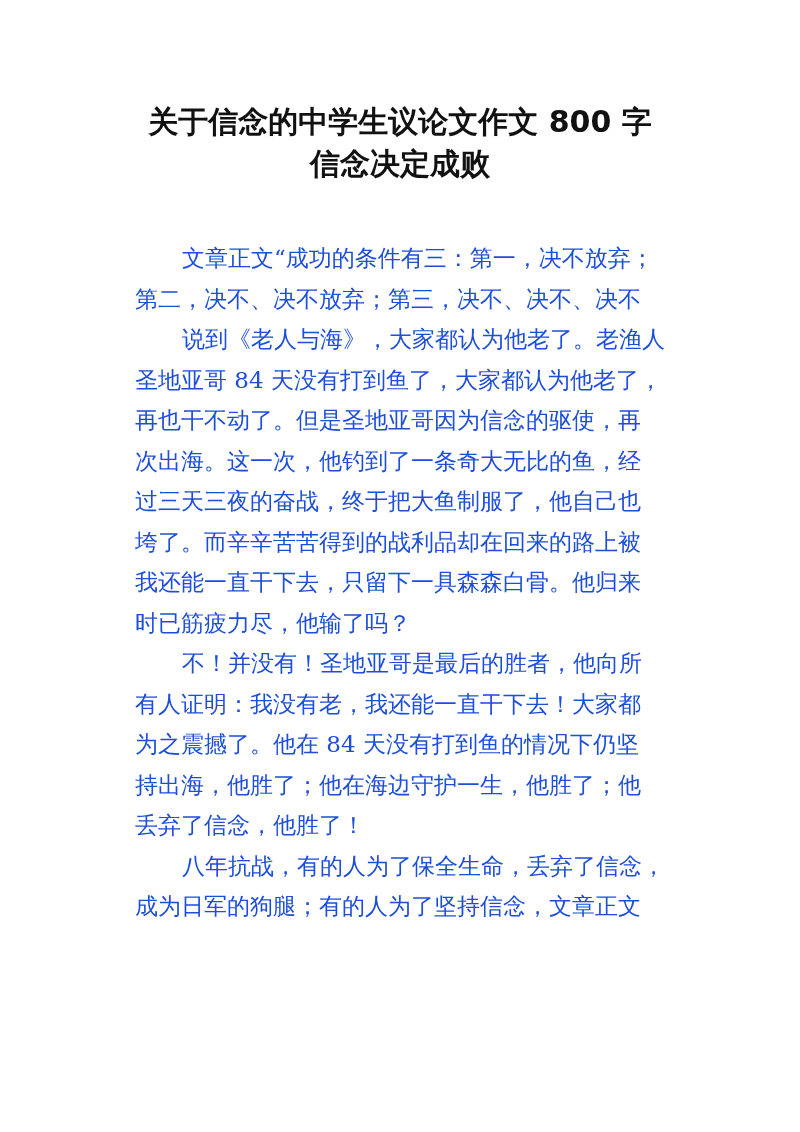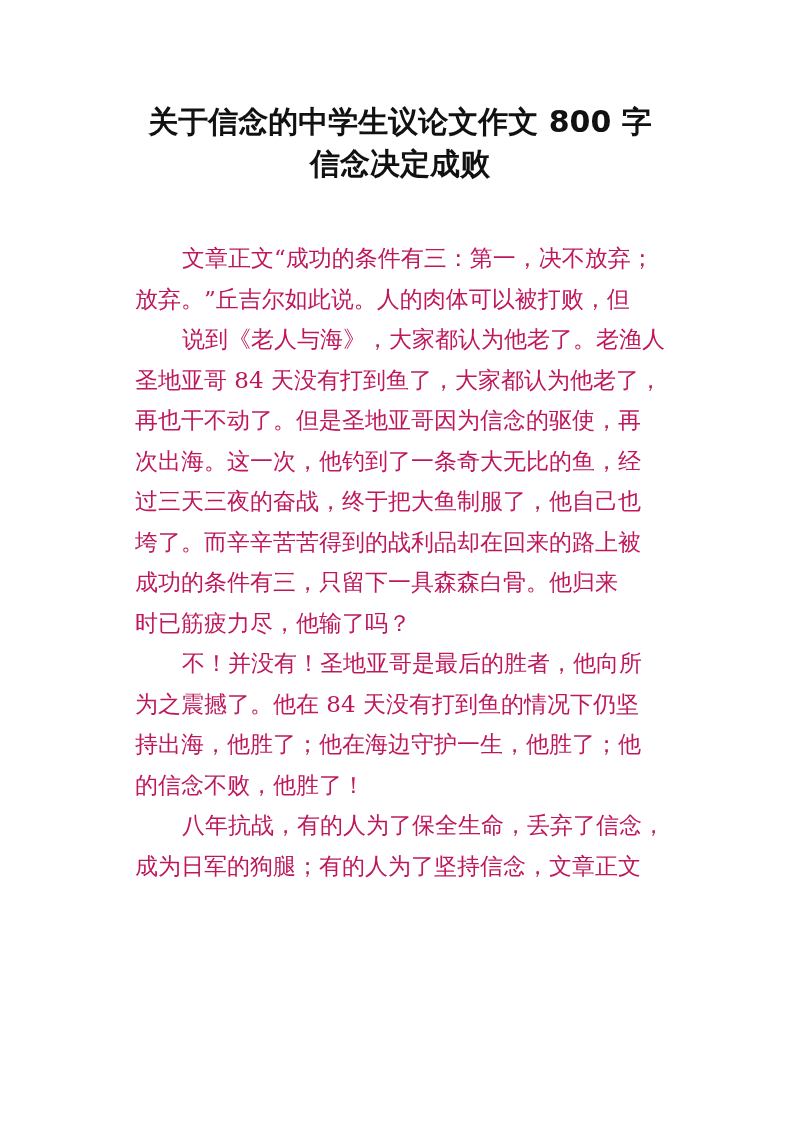--- a/index.html
+++ b/index.html
@@ -8,51 +8,52 @@
   .title {
     position: absolute; left: 0; width: 800px; text-align: center;
     font-family: "DejaVu Sans", "Liberation Sans", sans-serif;
     font-weight: bold; font-size: 30px; color: #111111; line-height: 44px;
   }
   .title.l1 { top: 100px; }
   .title.l2 { top: 142px; text-align: center; }
   .body {
     position: absolute; left: 135px; top: 238px; width: 540px;
     font-family: "DejaVu Serif", "Liberation Serif", serif;
-    font-size: 23px; color: #be185d; line-height: 40.5px;
+    font-size: 23px; color: #1d4ed8; line-height: 40.5px;
   }
   .line { display: block; white-space: nowrap; height: 40.5px; }
   .line.indent { padding-left: 47px; }
 </style>
 </head>
 <body>
 
 <div class="page">
   <div class="title l1">关于信念的中学生议论文作文 800 字</div>
   <div class="title l2">信念决定成败</div>
 
   <div class="body">
     <div>
       <span class="line indent">文章正文“成功的条件有三：第一，决不放弃；</span>
-      <span class="line">放弃。”丘吉尔如此说。人的肉体可以被打败，但</span>
+      <span class="line">第二，决不、决不放弃；第三，决不、决不、决不</span>
     </div>
     <div>
       <span class="line indent">说到《老人与海》，大家都认为他老了。老渔人</span>
       <span class="line">圣地亚哥 84 天没有打到鱼了，大家都认为他老了，</span>
       <span class="line">再也干不动了。但是圣地亚哥因为信念的驱使，再</span>
       <span class="line">次出海。这一次，他钓到了一条奇大无比的鱼，经</span>
       <span class="line">过三天三夜的奋战，终于把大鱼制服了，他自己也</span>
       <span class="line">垮了。而辛辛苦苦得到的战利品却在回来的路上被</span>
-      <span class="line">成功的条件有三，只留下一具森森白骨。他归来</span>
+      <span class="line">我还能一直干下去，只留下一具森森白骨。他归来</span>
       <span class="line">时已筋疲力尽，他输了吗？</span>
     </div>
     <div>
       <span class="line indent">不！并没有！圣地亚哥是最后的胜者，他向所</span>
+      <span class="line">有人证明：我没有老，我还能一直干下去！大家都</span>
       <span class="line">为之震撼了。他在 84 天没有打到鱼的情况下仍坚</span>
       <span class="line">持出海，他胜了；他在海边守护一生，他胜了；他</span>
-      <span class="line">的信念不败，他胜了！</span>
+      <span class="line">丢弃了信念，他胜了！</span>
     </div>
     <div>
       <span class="line indent">八年抗战，有的人为了保全生命，丢弃了信念，</span>
       <span class="line">成为日军的狗腿；有的人为了坚持信念，文章正文</span>
     </div>
   </div>
 </div>
 
 </body></html>

